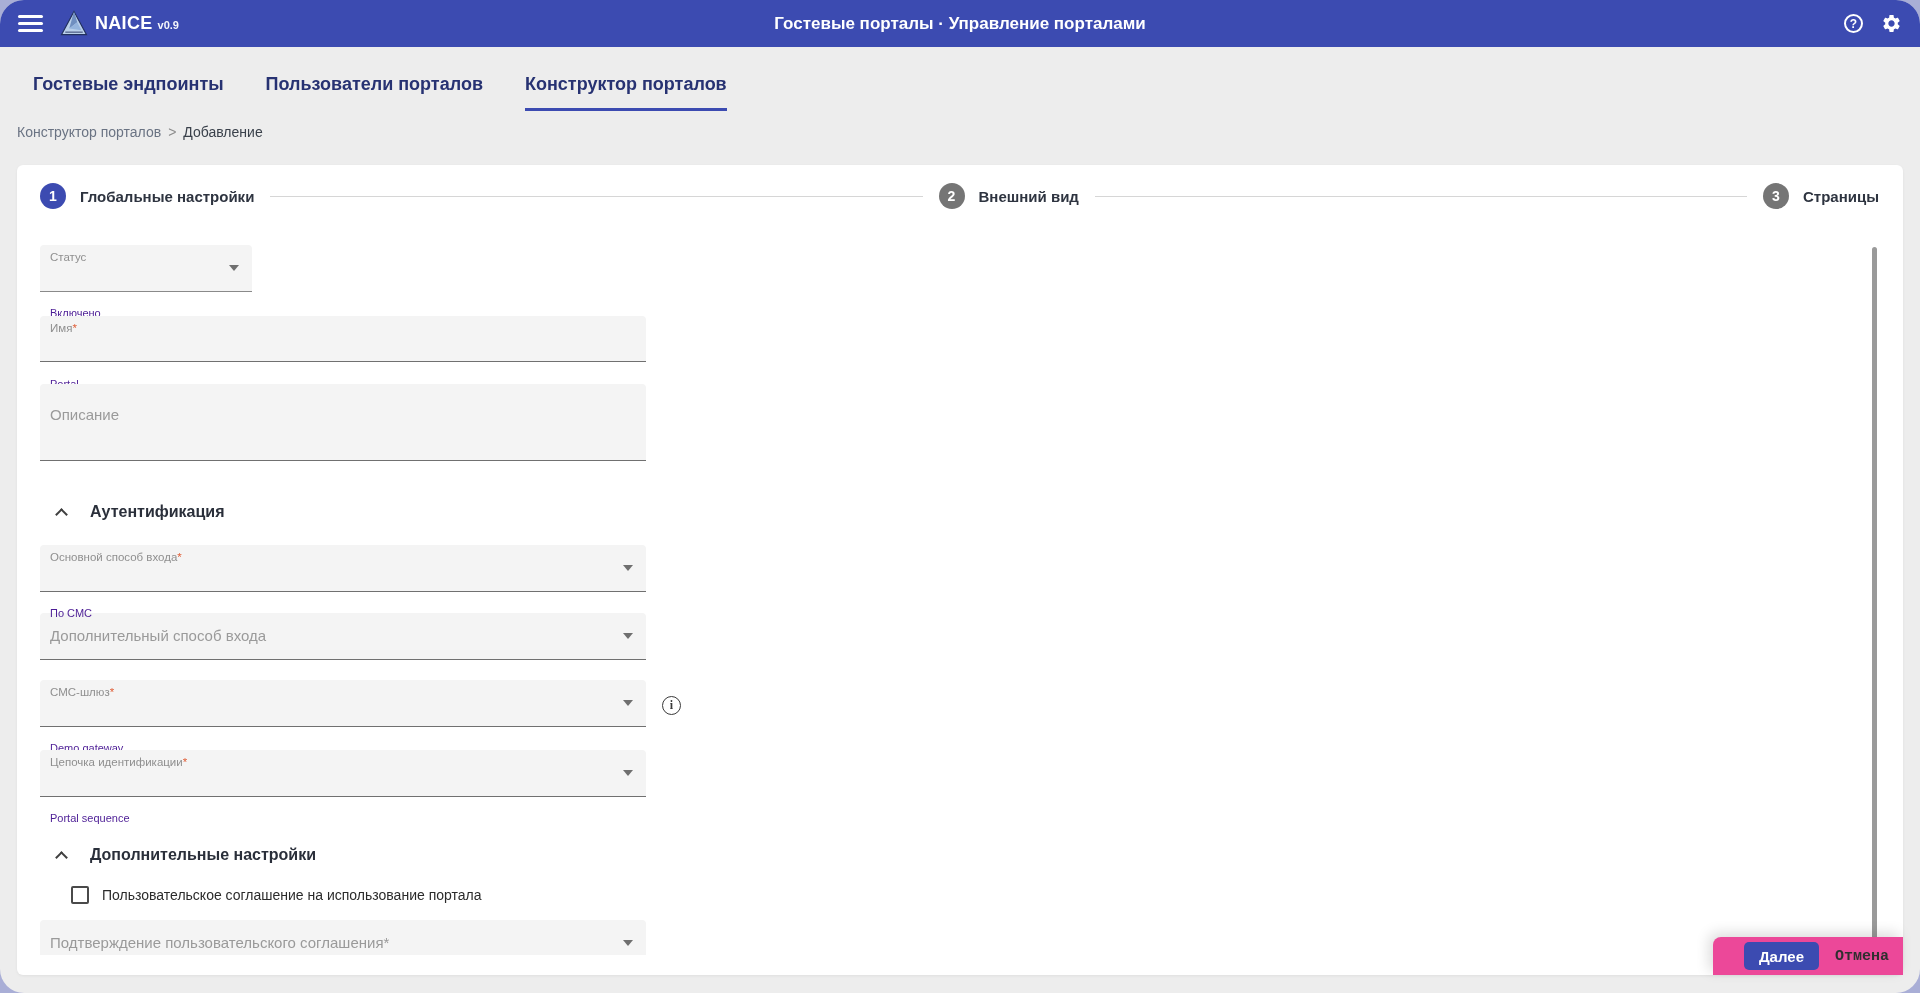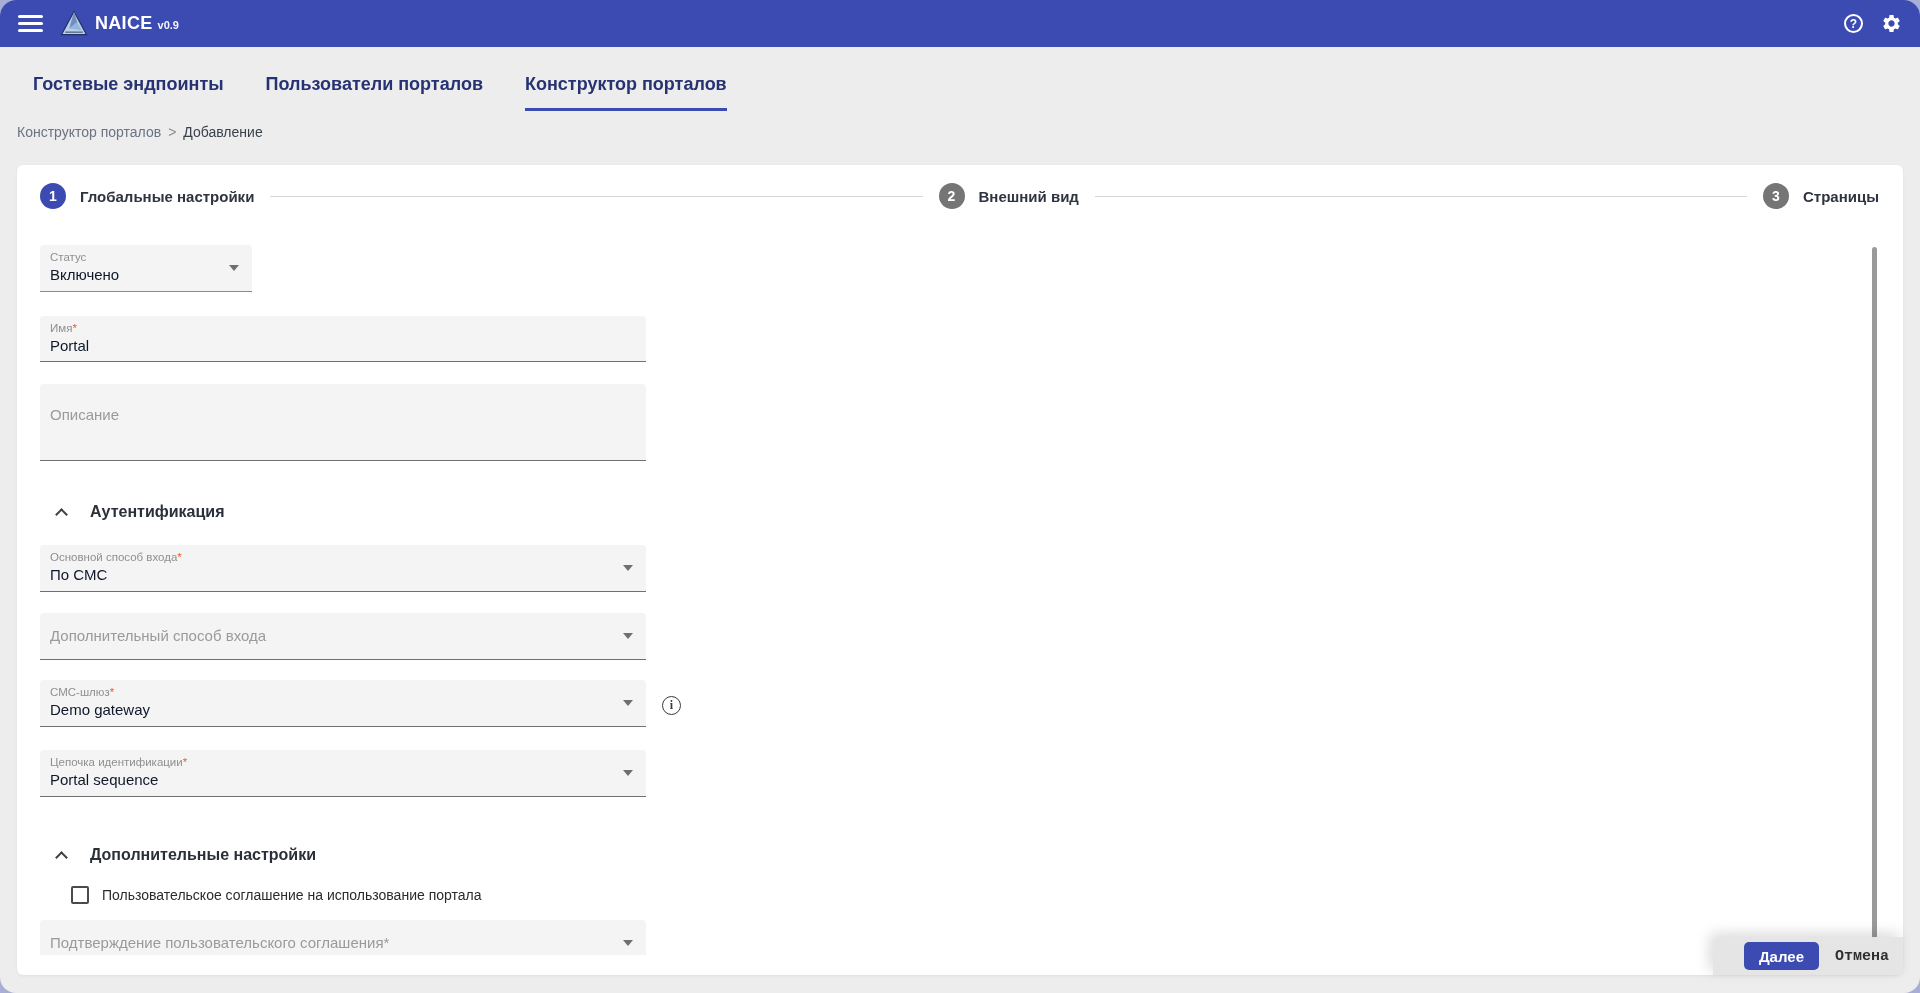--- a/index.html
+++ b/index.html
@@ -5,21 +5,21 @@
   * { margin:0; padding:0; box-sizing:border-box; }
   html,body { width:1920px; height:993px; }
   body {
     font-family:"Liberation Sans", sans-serif;
     background:#a9aed6;
     overflow:hidden;
   }
   .app-window {
     position:absolute; inset:0;
     background:#ededed;
-    border-radius:16px;
+    border-radius:24px;
     overflow:hidden;
   }
   
   .app-header {
     position:relative;
     height:47px;
     background:#3c4bb1;
     display:flex; align-items:center;
     padding:0 18px;
     color:#fff;
@@ -72,21 +72,21 @@
   .step-circle.active { background:#3c4bb1; }
   .step-label { font-size:15px; font-weight:600; color:#2e3440; margin:0 16px 0 14px; white-space:nowrap; }
   .step-line { flex:1 1 auto; height:1px; background:#d6d6d6; margin-right:16px; }
   
   .field {
     position:absolute; left:23px; width:606px; height:47px;
     background:#f4f4f4; border-radius:4px 4px 0 0;
     border-bottom:1px solid #707070; cursor:pointer;
   }
   .field .flabel { display:block; font-size:11.5px; color:#8f8f8f; padding:6px 0 0 10px; }
-  .field .fvalue { display:block; font-size:15px; color:#0f172a; padding:3px 0 0 10px; }
+  .field .fvalue { display:block; font-size:11px; color:#4c1d95; padding:3px 0 0 10px;margin-top:41px; }
   .field .fplaceholder { display:block; font-size:15px; color:#9a9a9a; padding:14px 0 0 10px; }
   .req { color:#e0603a; }
   .darr {
     position:absolute; right:13px; top:20px;
     width:0; height:0;
     border-left:5px solid transparent; border-right:5px solid transparent;
     border-top:6px solid #6f6f6f;
   }
   .status-field { top:80px; width:212px; }
   .status-field  { border-bottom-color:#8a8a8a; }
@@ -124,21 +124,21 @@
   }
   .check-label { font-size:14px; color:#2b2b2b; }
   
   .scrollbar-thumb {
     position:absolute; left:1855px; top:82px; width:5px; height:718px;
     background:#9a9a9a; border-radius:3px; cursor:grab;
   }
   
   .action-panel {
     position:absolute; right:0; bottom:0; width:190px; height:38px;
-    background:#e5e5e5; border-radius:8px 0 0 0;
+    background:#ec4899; border-radius:8px 0 0 0;
     box-shadow:-4px -4px 14px rgba(0,0,0,.14);
     display:flex; align-items:center; justify-content:flex-end;
     gap:16px; padding-right:14px;
   }
   .btn-next {
     background:#3c4bb1; color:#fff; border:none; border-radius:5px;
     font-family:inherit; font-size:15px; font-weight:600;
     padding:5px 15px; height:28px; cursor:pointer;
   }
   .btn-cancel {
@@ -160,20 +160,21 @@
     <svg class="logo-svg" viewBox="0 0 24 24">
       <path d="M12 2 L22 20.5 L2 20.5 Z" fill="#b9cfe9" stroke="#22305e" stroke-width="0.9"></path>
       <path d="M12 2 L14.6 10.5 L8.2 15.5 Z" fill="#6f8fc0"></path>
       <path d="M8.2 15.5 L14.6 10.5 L18 17 Z" fill="#94b4dd"></path>
       <path d="M5 18.5 L19 18.5" stroke="#22305e" stroke-width="0.7"></path>
     </svg>
     <div class="logo-wrap">
       <span class="app-name">NAICE</span>
       <span class="app-version">v0.9</span>
     </div>
+    <div class="page-title">Гостевые порталы · Управление порталами</div>
     <div class="header-right">
       <div class="help-btn">
         <span>?</span>
       </div>
       <svg class="gear-btn" viewBox="0 0 24 24" fill="#ffffff">
         <path d="M19.14,12.94c0.04-0.3,0.06-0.61,0.06-0.94c0-0.32-0.02-0.64-0.07-0.94l2.03-1.58c0.18-0.14,0.23-0.41,0.12-0.61 l-1.92-3.32c-0.12-0.22-0.37-0.29-0.59-0.22l-2.39,0.96c-0.5-0.38-1.03-0.7-1.62-0.94L14.4,2.81c-0.04-0.24-0.24-0.41-0.48-0.41 h-3.84c-0.24,0-0.43,0.17-0.47,0.41L9.25,5.35C8.66,5.59,8.12,5.92,7.63,6.29L5.24,5.33c-0.22-0.08-0.47,0-0.59,0.22L2.74,8.87 C2.62,9.08,2.66,9.34,2.86,9.48l2.03,1.58C4.84,11.36,4.8,11.69,4.8,12s0.02,0.64,0.07,0.94l-2.03,1.58 c-0.18,0.14-0.23,0.41-0.12,0.61l1.92,3.32c0.12,0.22,0.37,0.29,0.59,0.22l2.39-0.96c0.5,0.38,1.03,0.7,1.62,0.94l0.36,2.54 c0.05,0.24,0.24,0.41,0.48,0.41h3.84c0.24,0,0.44-0.17,0.47-0.41l0.36-2.54c0.59-0.24,1.13-0.56,1.62-0.94l2.39,0.96 c0.22,0.08,0.47,0,0.59-0.22l1.92-3.32c0.12-0.22,0.07-0.47-0.12-0.61L19.14,12.94z M12,15.6c-1.98,0-3.6-1.62-3.6-3.6 s1.62-3.6,3.6-3.6s3.6,1.62,3.6,3.6S13.98,15.6,12,15.6z"></path>
       </svg>
     </div>
   </div>
 

